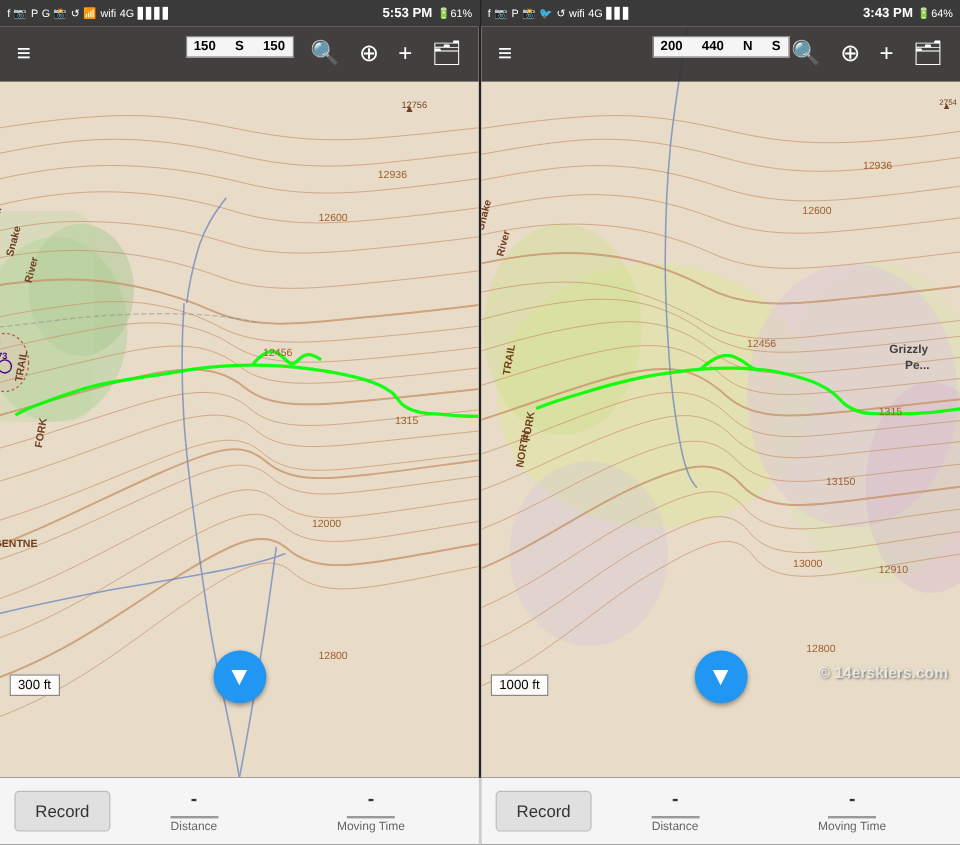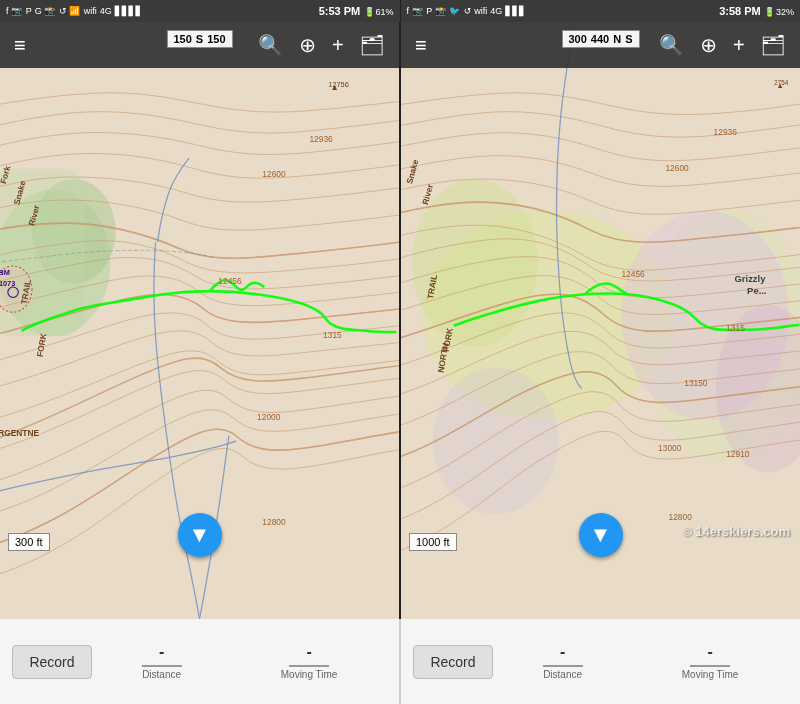--- a/index.html
+++ b/index.html
@@ -31,21 +31,21 @@
       border-right: 1px solid #222;
     }
     .status-bar-left {
       display: flex;
       align-items: center;
       gap: 3px;
       flex: 1;
     }
     .status-bar-right {
       display: flex;
-      align-items: flex-end;
+      align-items: center;
       gap: 4px;
       margin-left: auto;
     }
     .status-icon {
       font-size: 9px;
       color: #fff;
     }
     .status-time {
       font-weight: bold;
       font-size: 11px;
@@ -97,21 +97,21 @@
       left: 50%;
       transform: translateX(-50%);
       background: rgba(255,255,255,0.95);
       border: 1px solid #888;
       padding: 2px 6px;
       font-size: 11px;
       color: #000;
       white-space: nowrap;
       z-index: 11;
       display: flex;
-      gap: 4px;
+      gap: 16px;
       align-items: center;
     }
     .compass-scale span {
       font-weight: bold;
     }
 
     
     .map-bg {
       position: absolute;
       top: 0; left: 0; right: 0; bottom: 0;
@@ -157,21 +157,21 @@
     }
     .nav-btn-arrow {
       color: #fff;
       font-size: 22px;
       line-height: 1;
     }
 
     
     .bottom-bar {
       display: flex;
-      height: 85px;
+      height: 56px;
     }
     .bottom-panel {
       flex: 1;
       background: #f5f5f5;
       display: flex;
       align-items: center;
       padding: 8px 12px;
       gap: 0;
     }
     .bottom-panel:first-child {
@@ -262,22 +262,22 @@
       <span class="status-icon">📷</span>
       <span class="status-icon">P</span>
       <span class="status-icon">📸</span>
       <span class="status-icon">🐦</span>
       <span class="status-icon">↺</span>
       <span class="status-icon">wifi</span>
       <span class="status-icon">4G</span>
       <span class="status-icon">▋▋▋</span>
     </div>
     <div class="status-bar-right">
-      <span class="status-time">3:58 PM</span>
-      <span class="status-icon">🔋<span>32%</span></span>
+      <span class="status-time">3:43 PM</span>
+      <span class="status-icon">🔋<span>64%</span></span>
     </div>
   </div>
 </div>
 
 <div class="panels">
 
   <div class="map-panel">
 
     <div class="toolbar">
       <span class="toolbar-btn">≡</span>
@@ -388,21 +388,21 @@
     <div class="toolbar">
       <span class="toolbar-btn">≡</span>
       <div class="toolbar-spacer"></div>
       <span class="toolbar-btn">🔍</span>
       <span class="toolbar-btn">⊕</span>
       <span class="toolbar-btn">+</span>
       <span class="toolbar-btn">🗂</span>
     </div>
 
     <div class="compass-scale">
-      <span>300</span>
+      <span>200</span>
       <span>440</span>
       <span>N</span>
       <span>S</span>
     </div>
 
     <div class="map-bg">
       <svg class="topo-svg" viewBox="0 0 400 570" preserveAspectRatio="xMidYMid slice">
 
         <rect width="400" height="570" fill="#e8dcc8"></rect>
 

